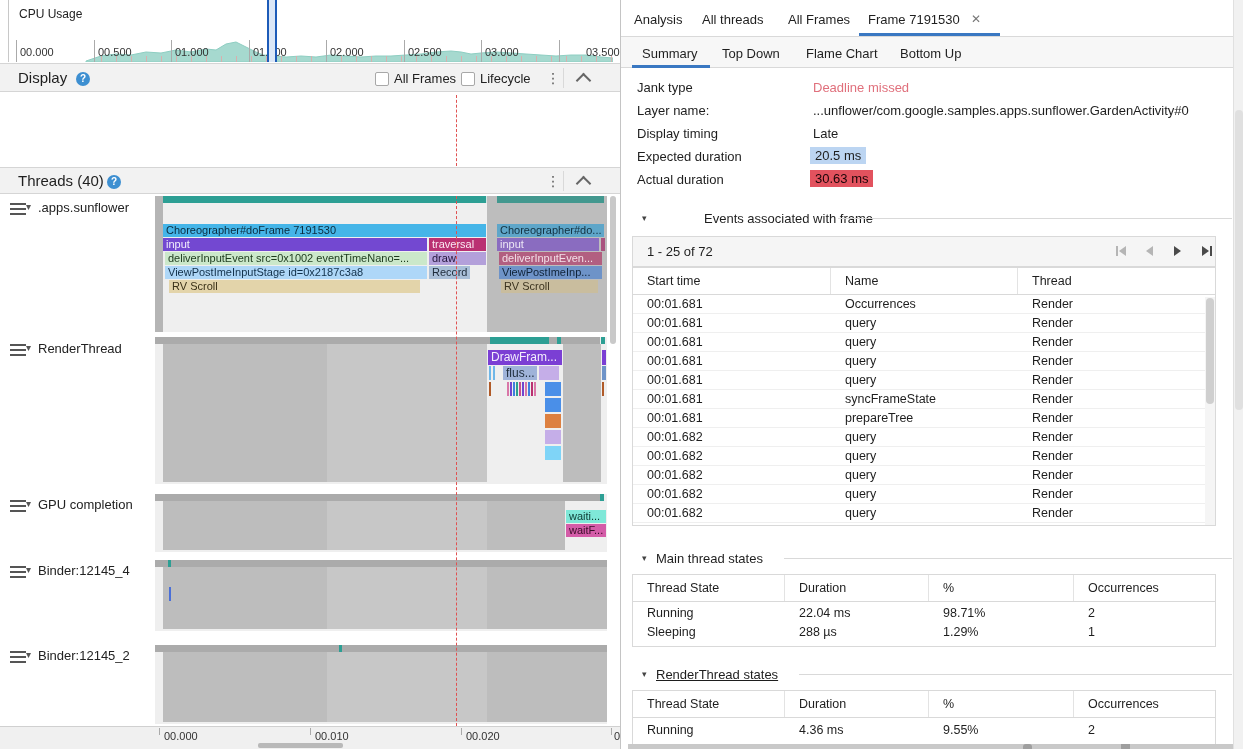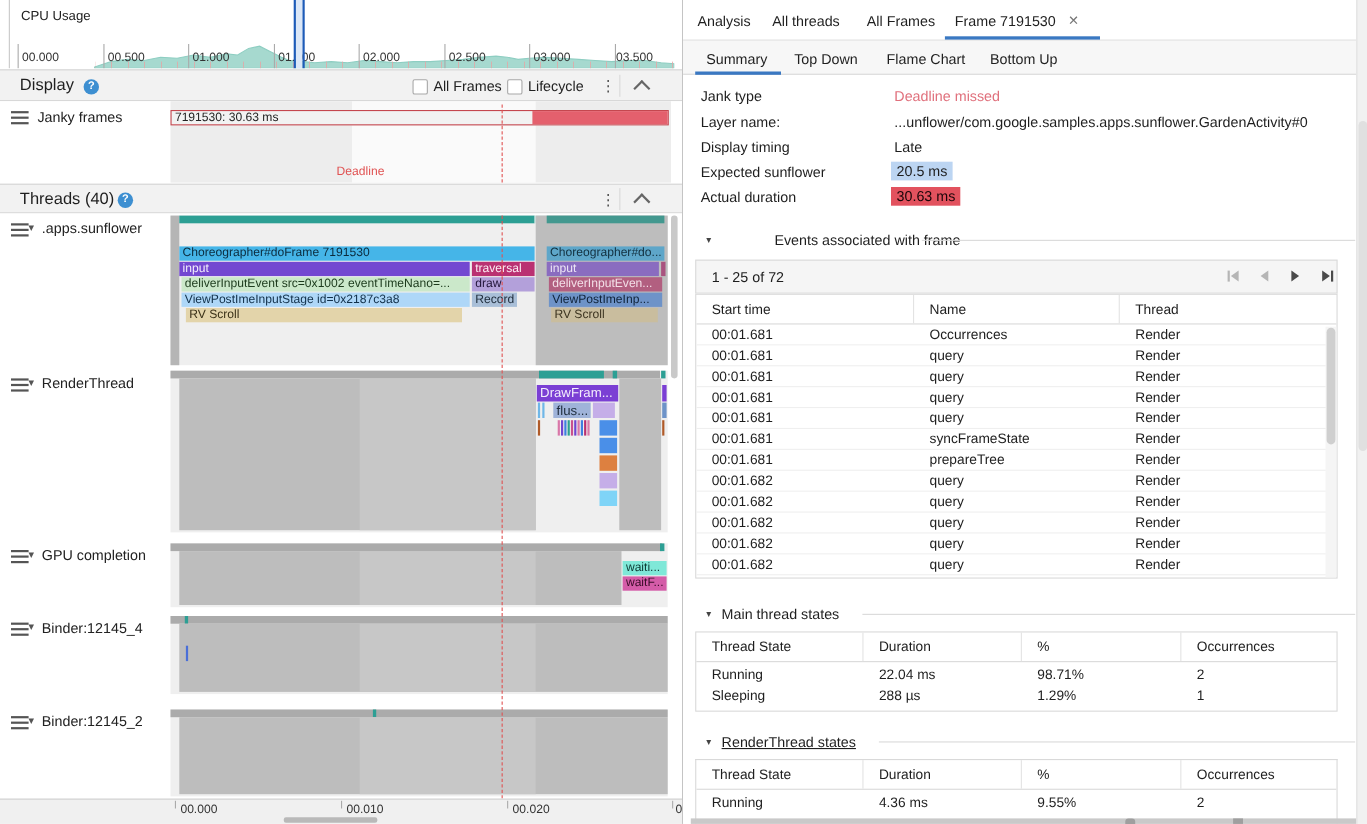--- a/index.html
+++ b/index.html
@@ -66,55 +66,38 @@
   <div class="tick" style="left:404px;top:40px;height:22px;"></div>
   <div class="tick" style="left:481px;top:40px;height:22px;"></div>
   <div class="tick" style="left:559px;top:40px;height:22px;"></div>
   <span class="axis" style="left:20px;top:46px;">00.000</span>
   <span class="axis" style="left:98px;top:46px;">00.500</span>
   <span class="axis" style="left:175px;top:46px;">01.000</span>
   <span class="axis" style="left:253px;top:46px;">01.500</span>
   <span class="axis" style="left:330px;top:46px;">02.000</span>
   <span class="axis" style="left:408px;top:46px;">02.500</span>
   <span class="axis" style="left:485px;top:46px;">03.000</span>
-  <span class="axis" style="left:560px;top:46px;">03.500</span>
+  <span class="axis" style="left:586px;top:46px;">03.500</span>
 
   <div class="abs" style="left:269px;top:0;width:6px;height:62px;background:#dbe7f7;"></div>
   <div class="abs" style="left:267px;top:0;width:2px;height:62px;background:#1d5bb8;"></div>
   <div class="abs" style="left:275px;top:0;width:2px;height:62px;background:#1d5bb8;"></div>
 
   <div class="sechead" style="top:63px;height:29px;">
     <span class="title" style="top:5px;">Display</span>
     <span class="help" style="left:76px;top:8px;">?</span>
     <span class="cbox" style="left:375px;top:8px;"></span>
     <span class="cblabel" style="left:394px;top:7px;">All Frames</span>
     <span class="cbox" style="left:461px;top:8px;"></span>
     <span class="cblabel" style="left:480px;top:7px;">Lifecycle</span>
     <span class="kebab" style="left:546px;top:6px;">⋮</span>
     <span class="vdiv" style="left:563px;top:4px;height:20px;"></span>
     <span class="chev" style="left:578px;top:11px;"></span>
   </div>
 
-  <div class="abs" style="left:0;top:92px;width:620px;height:74px;background:#fff;">
-    <span class="ham" style="left:10px;top:9px;">
-        <i></i>
-        <i></i>
-        <i></i>
-      </span>
-    <span class="tlabel" style="left:34px;top:7px;">Janky frames</span>
-
-    <div class="abs" style="left:155px;top:0;width:455px;height:74px;background:#ededed;"></div>
-    <div class="abs" style="left:320px;top:0;width:167px;height:74px;background:#fafafa;"></div>
-
-    <div class="abs" style="left:155px;top:8px;width:453px;height:14px;border:1px solid #c5474f;box-sizing:border-box;background:#f2f2f2;">
-      <div class="abs" style="left:328px;top:0;width:123px;height:12px;background:#e4606d;"></div>
-      <span class="abs" style="left:3px;top:0;font-size:11px;line-height:12px;color:#222;">7191530: 30.63 ms</span>
-    </div>
-    <span class="abs" style="left:306px;top:58px;font-size:11px;color:#e05252;">Deadline</span>
-  </div>
 
   <div class="sechead" style="top:167px;height:27px;">
     <span class="title" style="top:4px;">Threads (40)</span>
     <span class="help" style="left:107px;top:7px;">?</span>
     <span class="kebab" style="left:546px;top:5px;">⋮</span>
     <span class="vdiv" style="left:563px;top:3px;height:20px;"></span>
     <span class="chev" style="left:578px;top:10px;"></span>
   </div>
 
   <div class="abs" style="left:0;top:194px;width:620px;height:534px;background:#fff;">
@@ -281,21 +264,21 @@
     <span class="tab" style="left:279px;top:9px;">Bottom Up</span>
     <div class="abs" style="left:11px;top:28px;width:78px;height:3px;background:#3a78c2;"></div>
   </div>
 
   <span class="rtitle" style="left:16px;top:80px;">Jank type</span>
   <span class="rtitle" style="left:192px;top:80px;color:#e0707c;">Deadline missed</span>
   <span class="rtitle" style="left:16px;top:103px;">Layer name:</span>
   <span class="rtitle" style="left:192px;top:103px;">...unflower/com.google.samples.apps.sunflower.GardenActivity#0</span>
   <span class="rtitle" style="left:16px;top:126px;">Display timing</span>
   <span class="rtitle" style="left:192px;top:126px;">Late</span>
-  <span class="rtitle" style="left:16px;top:149px;">Expected sunflower</span>
+  <span class="rtitle" style="left:16px;top:149px;">Expected duration</span>
   <span class="rtitle" style="left:189px;top:147px;background:#bcd5f2;padding:1px 5px;">20.5 ms</span>
   <span class="rtitle" style="left:16px;top:172px;">Actual duration</span>
   <span class="rtitle" style="left:189px;top:170px;background:#e2525e;padding:1px 5px;color:#1a0508;">30.63 ms</span>
 
   <span class="rtri" style="left:21px;top:213px;">▾</span>
   <span class="rtitle" style="left:35px;top:211px;margin-left:48px;">Events associated with frame</span>
   <div class="rule" style="left:217px;top:218px;width:394px;"></div>
 
   <div class="abs" style="left:11px;top:236px;width:584px;height:31px;background:#f5f5f5;border:1px solid #d9d9d9;box-sizing:border-box;">
     <span class="rtitle" style="left:14px;top:7px;">1 - 25 of 72</span>

